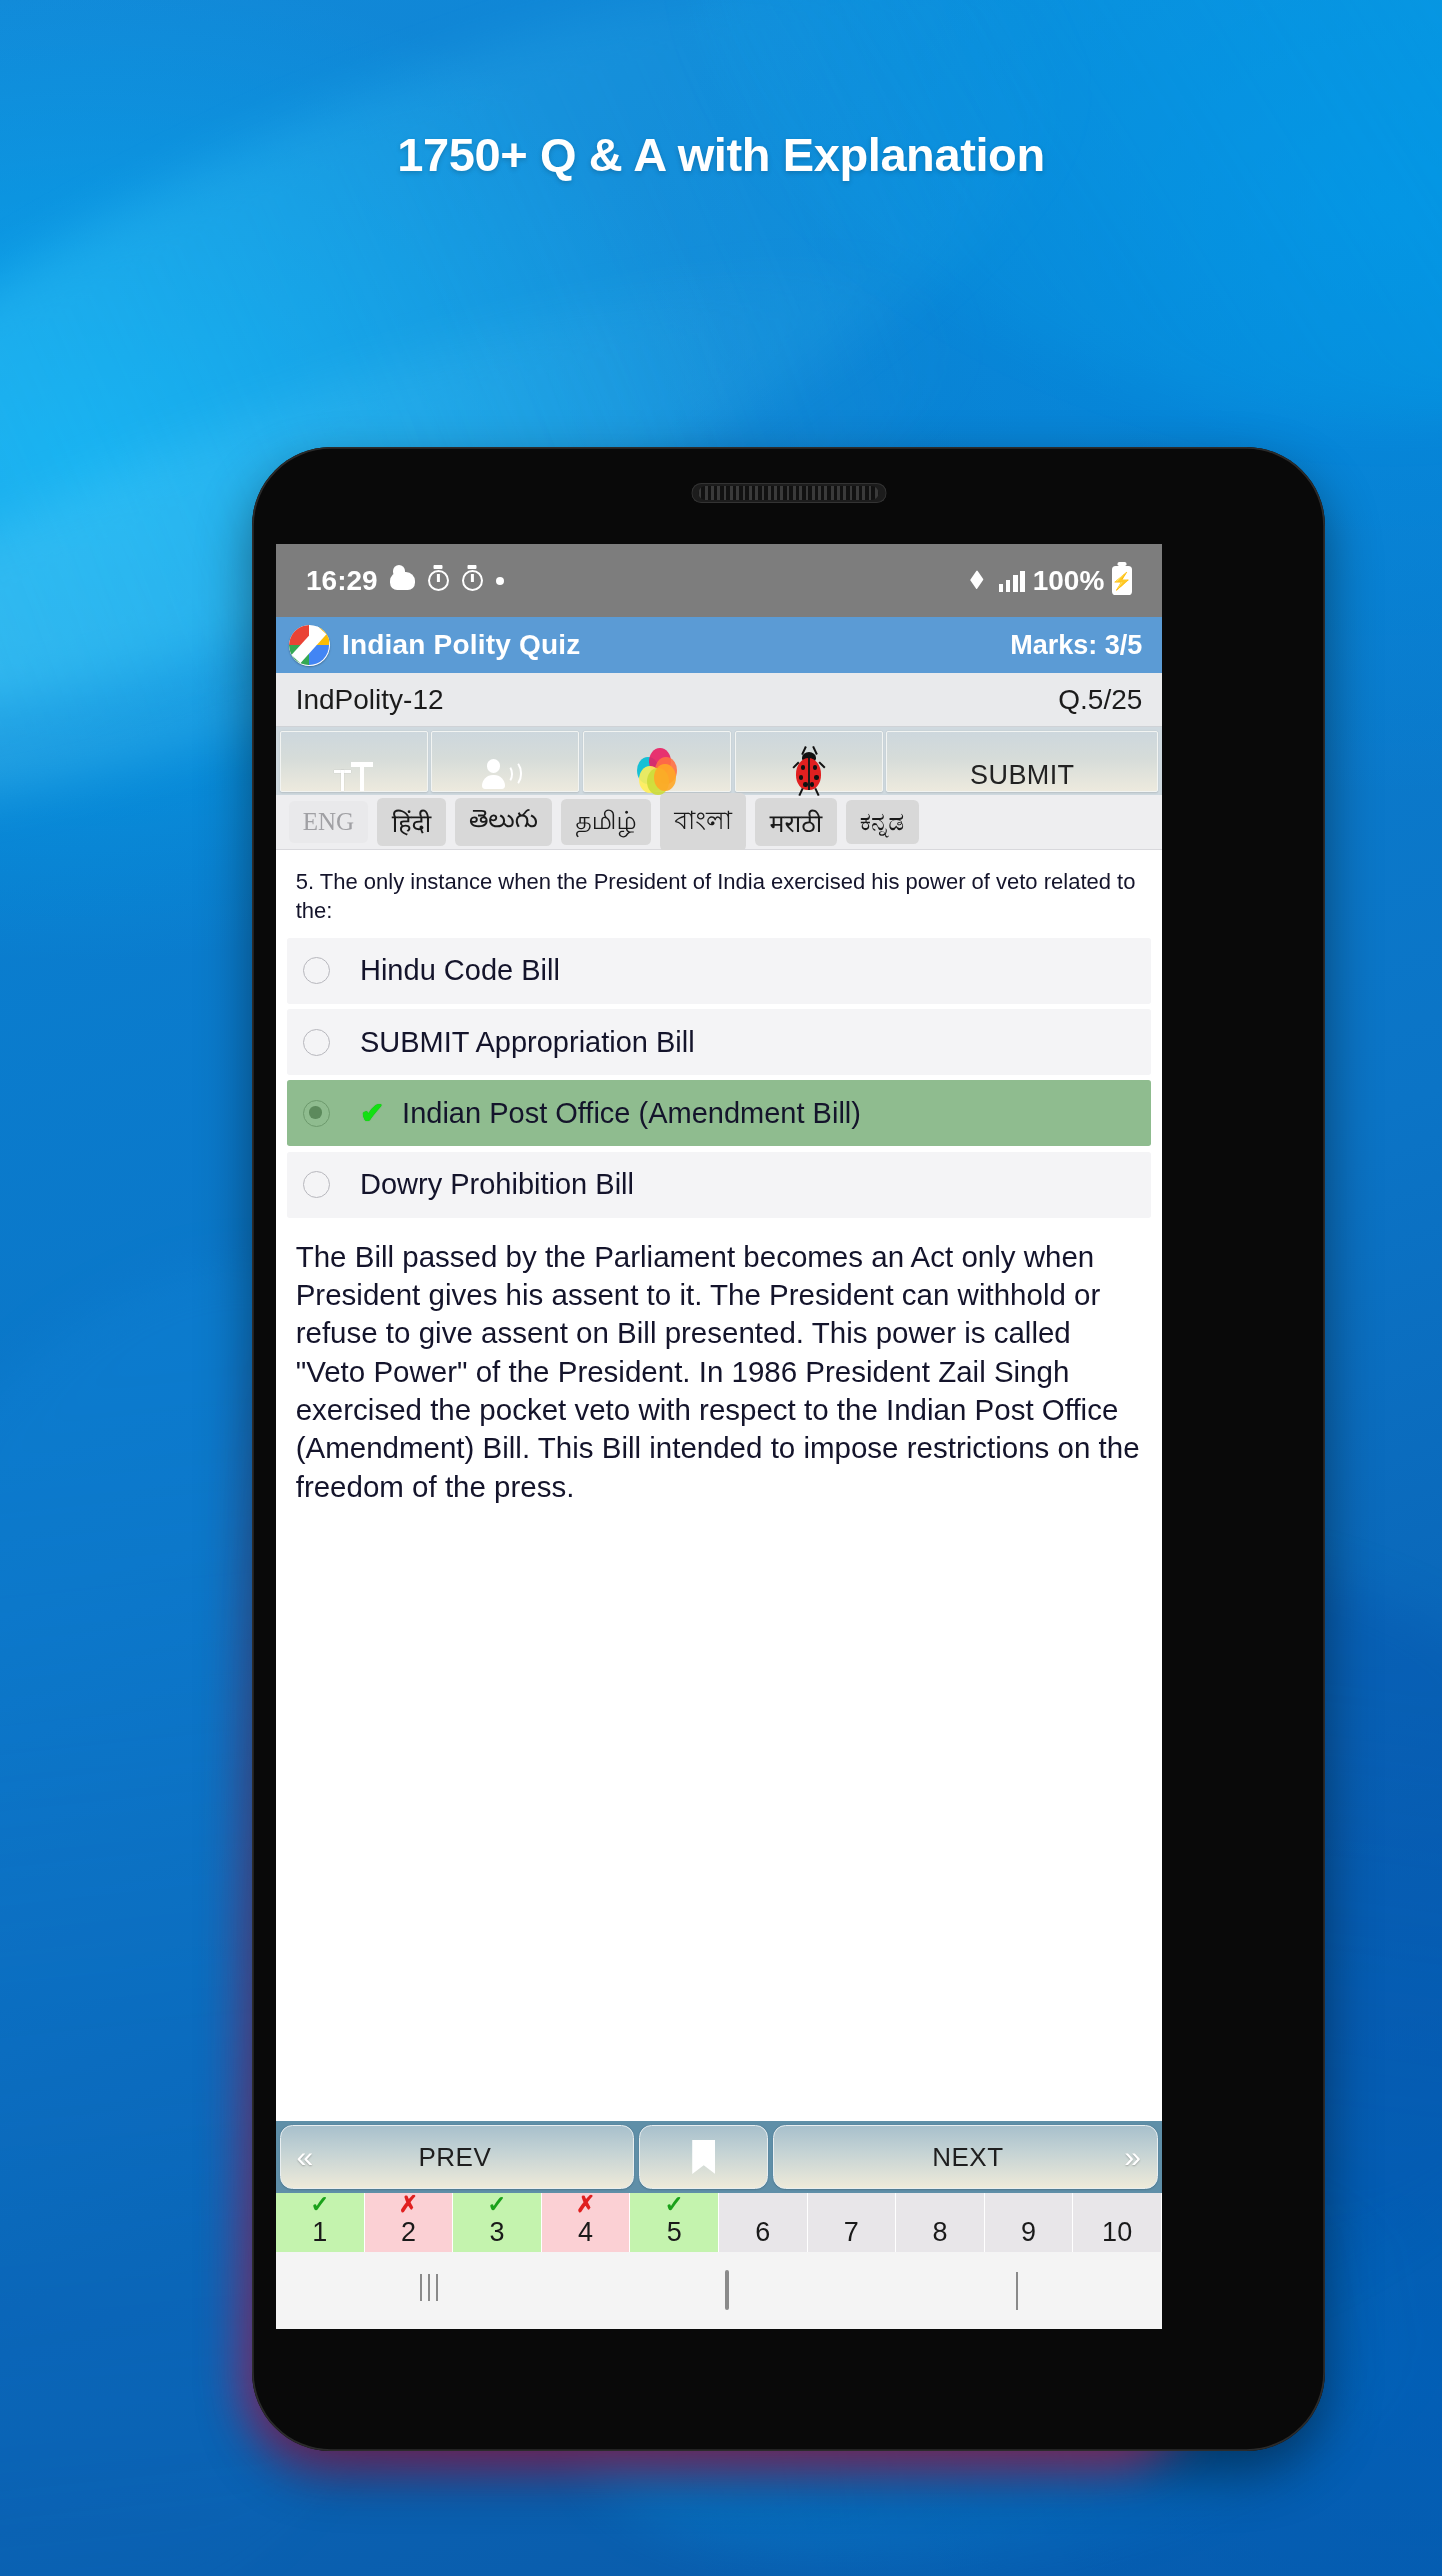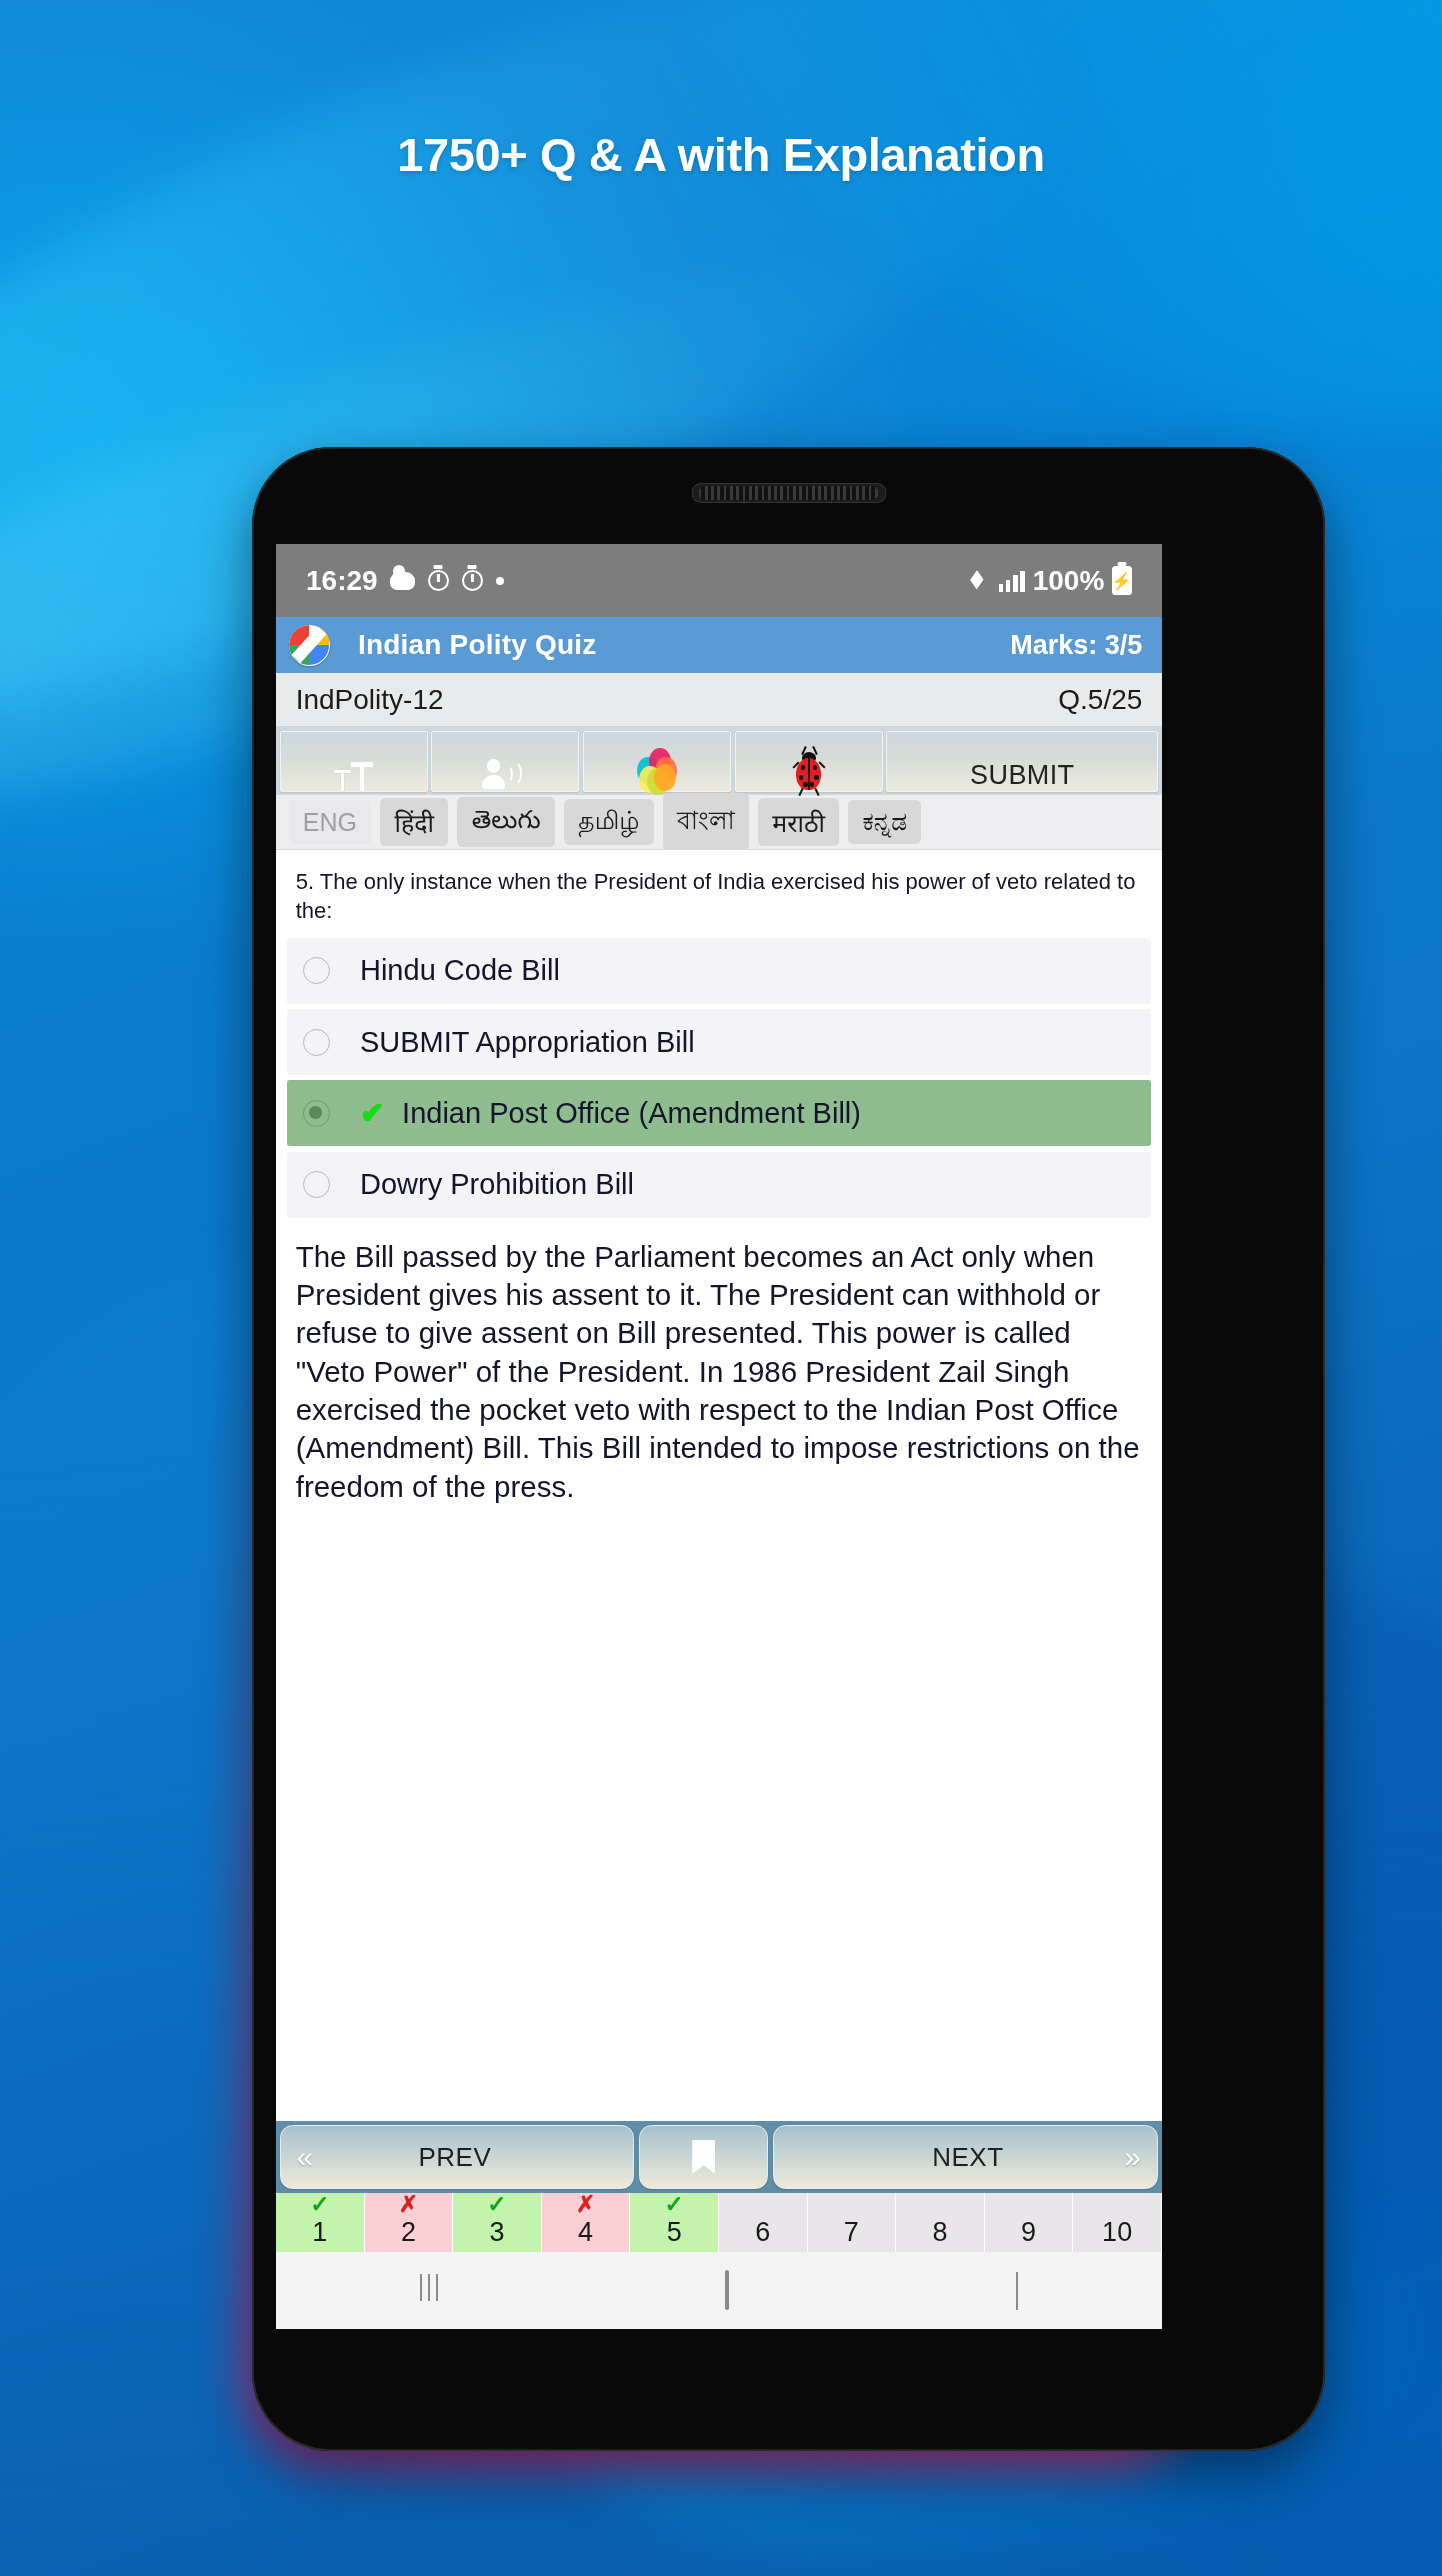--- a/index.html
+++ b/index.html
@@ -108,21 +108,21 @@
   .sb-ico { display: inline-flex; align-items: center; }
 
   
   #appbar {
     height: 56px; background: #5b9bd5;
     display: flex; align-items: center; justify-content: space-between;
     padding: 0 19.7px 0 12.5px;
     color: #fff; flex: 0 0 auto;
   }
   #appbar-left { display: flex; align-items: center; gap: 12.5px; }
-  #app-title { font-size: 28px; font-weight: bold; letter-spacing: 0.2px; margin-left: 16px; }
+  #app-title { font-size: 28px; font-weight: bold; letter-spacing: 0.2px; }
   #marks { font-size: 27px; font-weight: 600; }
   #logo {
     width: 41px; height: 41px; border-radius: 50%;
     background: #fff; position: relative; overflow: hidden;
     box-shadow: 0 0.9px 1.8px rgba(0,0,0,.3);
     flex: 0 0 auto;
   }
   #logo i { position: absolute; display: block; }
   #logo .q1 { width: 19.7px; height: 19.7px; left: 20.6px; top: 0.9px; background: #fbbc05; border-radius: 19.7px 0 0 0; transform: rotate(0deg);}
   #logo .q2 { width: 19.7px; height: 19.7px; left: 20.6px; top: 20.6px; background: #4285f4; border-radius: 0 0 19.7px 0;}
@@ -203,21 +203,21 @@
 
   
   #langbar {
     height: 55px; background: #eeeef0;
     display: flex; align-items: center; gap: 9px;
     padding: 0 12.5px; flex: 0 0 auto;
     border-bottom: 0.9px solid #d8d8dc;
   }
   .lang {
     padding: 7.2px 14.3px; border-radius: 5.4px; font-size: 25px;
-    background: #d8d8d8; color: #1a1a1a; white-space: nowrap;
+    background: #d8d8d8; color: #1a1a1a; white-space: nowrap; font-family: Liberation Serif, serif;
   }
   .lang.active { background: #e9e9eb; color: #a0a0a4; }
 
   
   #content { flex: 1 1 auto; overflow: hidden; display: flex; flex-direction: column; background:#fff; }
   #question {
     padding: 18px 19.7px 12.5px 19.7px;
     font-size: 22px; line-height: 1.30; color: #14142b;
   }
   #options { padding: 0 10.7px; }

